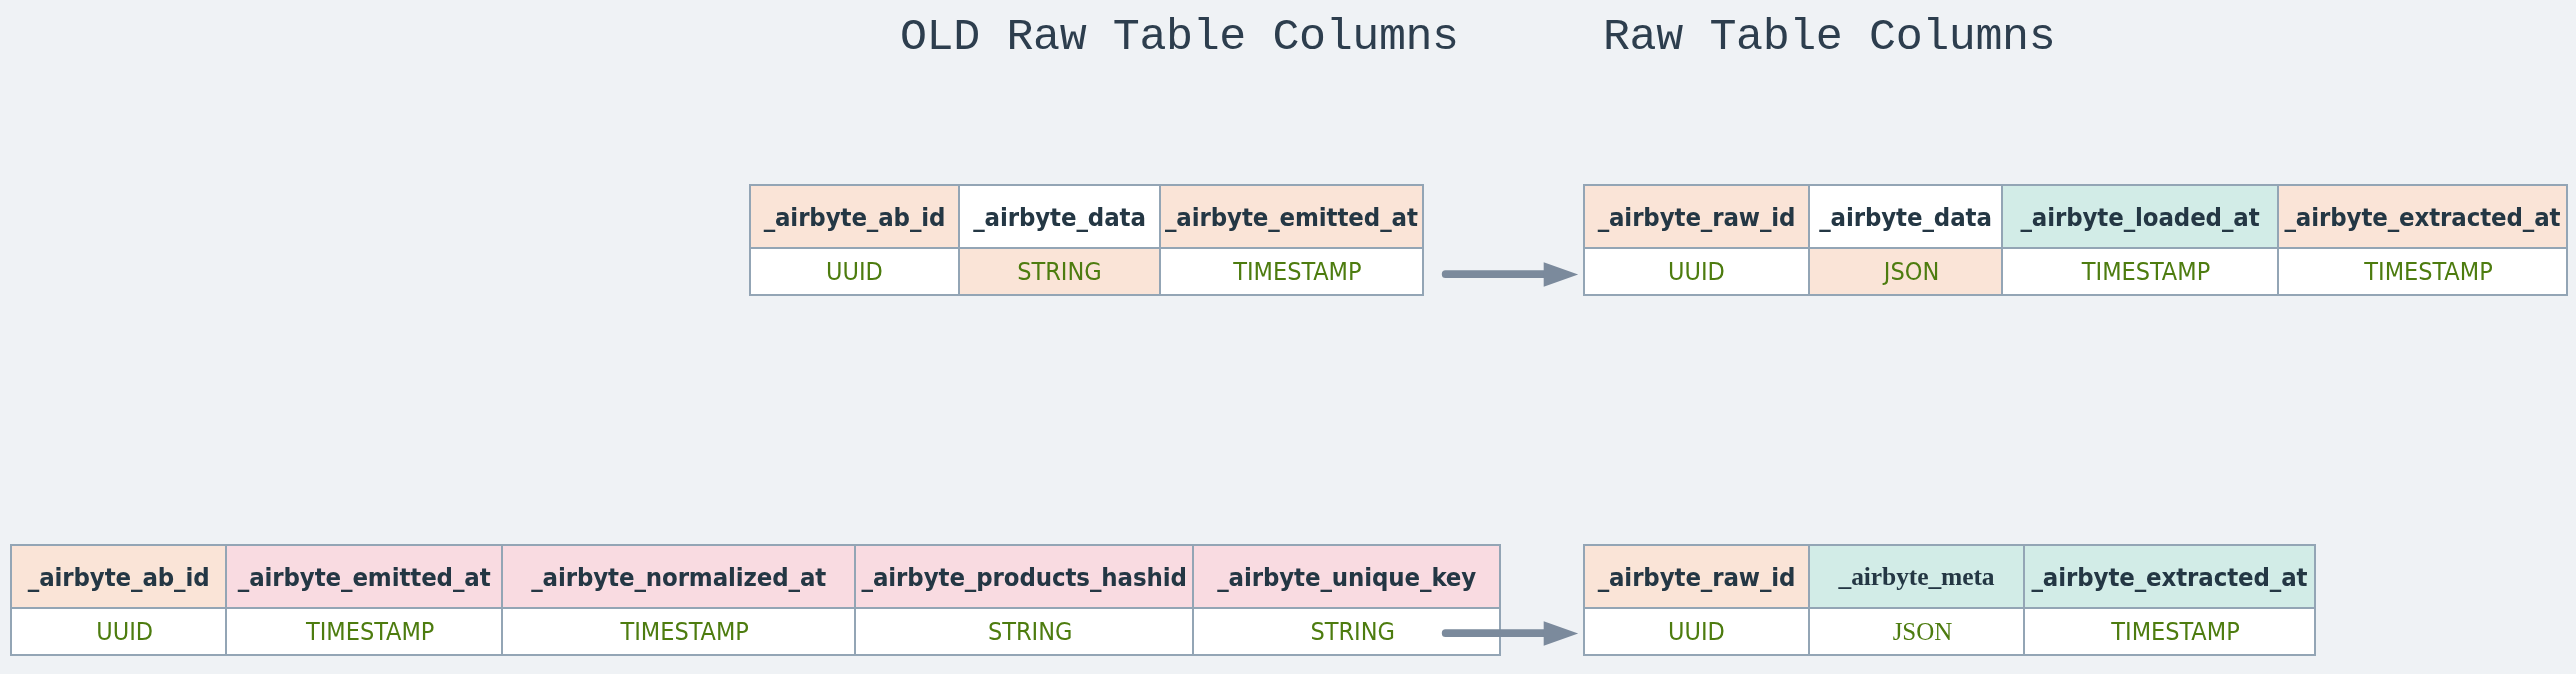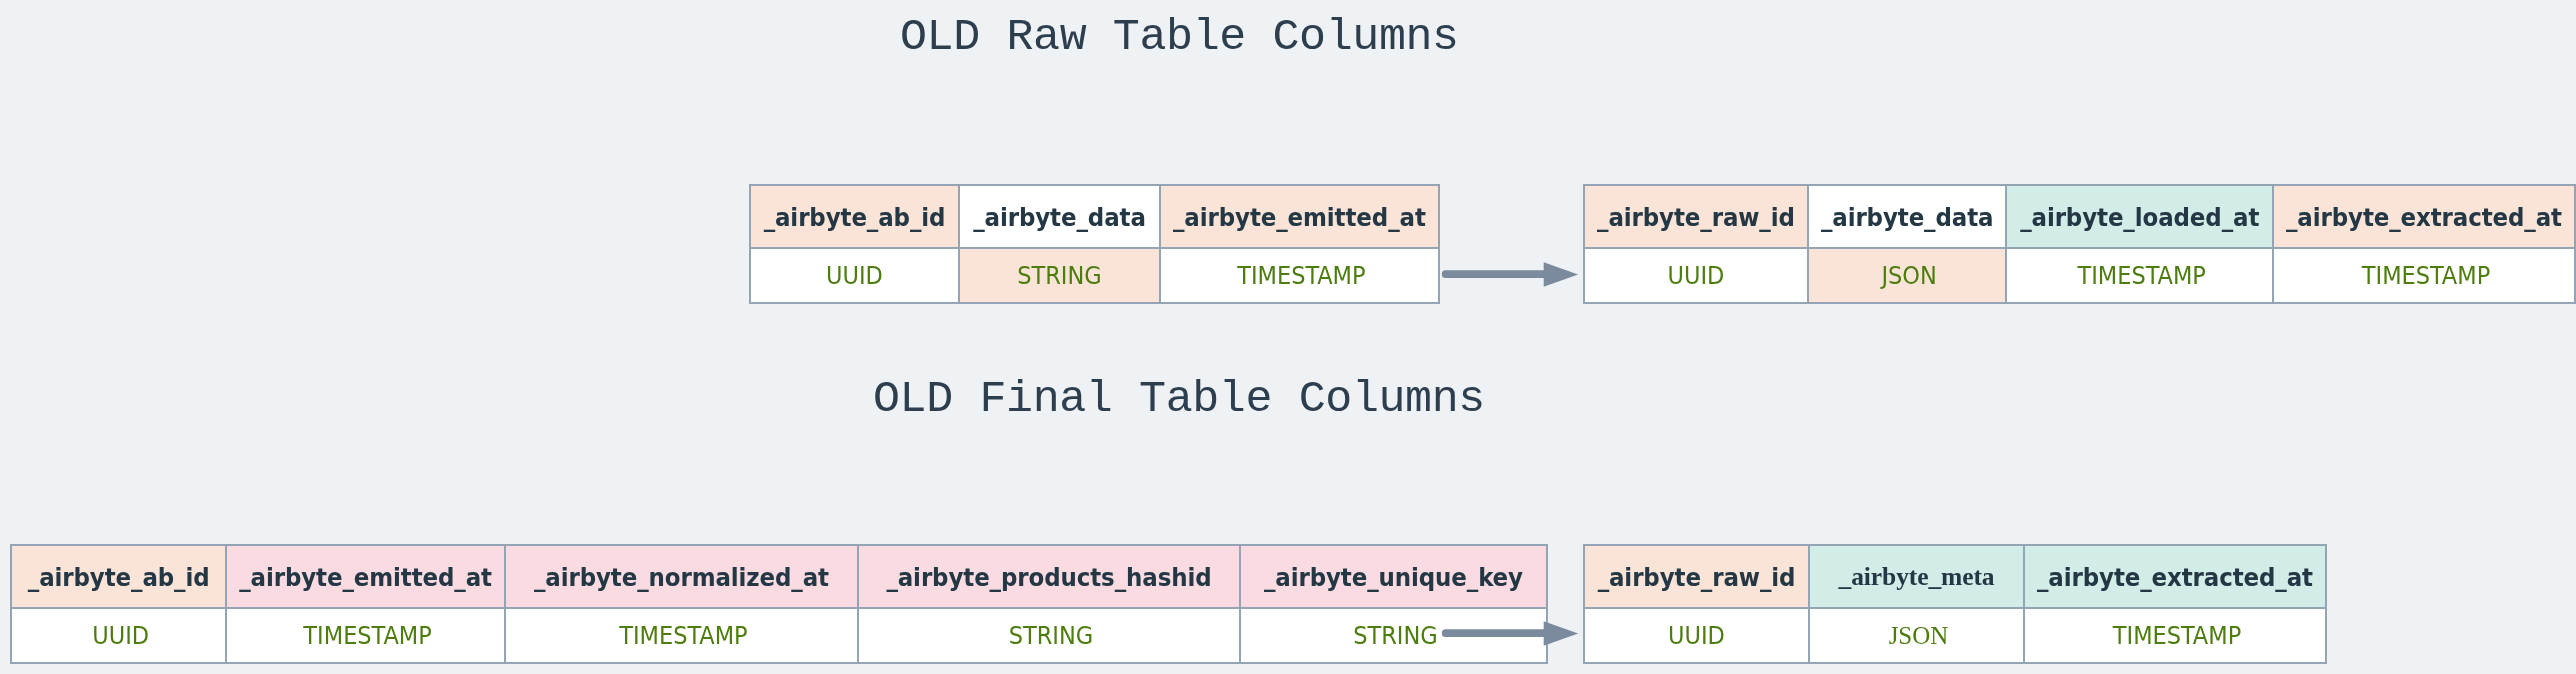--- a/index.html
+++ b/index.html
@@ -42,21 +42,21 @@
   
   .tbl {
     position: absolute;
     border-collapse: collapse;
     table-layout: fixed;
     background: #ffffff;
     border: 2.9px solid #93a5b5;
   }
   .tbl td {
     border: 2.2px solid #93a5b5;
-    padding: 12px;
+    padding: 4px;
     background: #ffffff;
     box-sizing: border-box;
   }
   .tbl tr.hdr td {
     height: 63px;
     font-weight: bold;
     font-size: 25.5px;
     text-align: center;
     vertical-align: middle;
     color: #243744;
@@ -92,21 +92,21 @@
   #tbl-new-raw   { left: 1583px; top: 184px; }
   #tbl-new-raw td.c0 { width: 225px; }
   #tbl-new-raw td.c1 { width: 193px; }
   #tbl-new-raw td.c2 { width: 276px; }
   #tbl-new-raw td.c3 { width: 289px; }
 
   #tbl-old-final { left: 10.2px; top: 544px; }
   #tbl-old-final td.c0 { width: 215px; }
   #tbl-old-final td.c1 { width: 276px; }
   #tbl-old-final td.c2 { width: 353px; }
-  #tbl-old-final td.c3 { width: 382px; }
+  #tbl-old-final td.c3 { width: 338px; }
   #tbl-old-final td.c4 { width: 307px; }
 
   #tbl-new-final { left: 1583px; top: 544px; }
   #tbl-new-final td.c0 { width: 225px; }
   #tbl-new-final td.c1 { width: 215px; font-family: Liberation Serif, serif; }
   #tbl-new-final td.c2 { width: 291px; }
 
   
   .arrow {
     position: absolute;
@@ -116,21 +116,21 @@
   .arrow svg { display: block; }
   #arrow-raw   { left: 1441px; top: 258px; width: 138px; }
   #arrow-final { left: 1441px; top: 617px; width: 138px; }
 </style>
 </head>
 <body>
 
 <div class="stage">
 
   <div class="title title-old-raw">OLD Raw Table Columns</div>
-  <div class="title title-old-final">OLD Final Table Columns</div>
+  <div class="title title-new-raw">Raw Table Columns</div>
 
   <table class="tbl" id="tbl-old-raw">
     <tbody>
         <tr class="hdr">
       <td class="c0 fill-peach">_airbyte_ab_id</td>
       <td class="c1 fill-white">_airbyte_data</td>
       <td class="c2 fill-peach">_airbyte_emitted_at</td>
     </tr>
     <tr class="val">
       <td class="c0 fill-white al-center">UUID</td>

